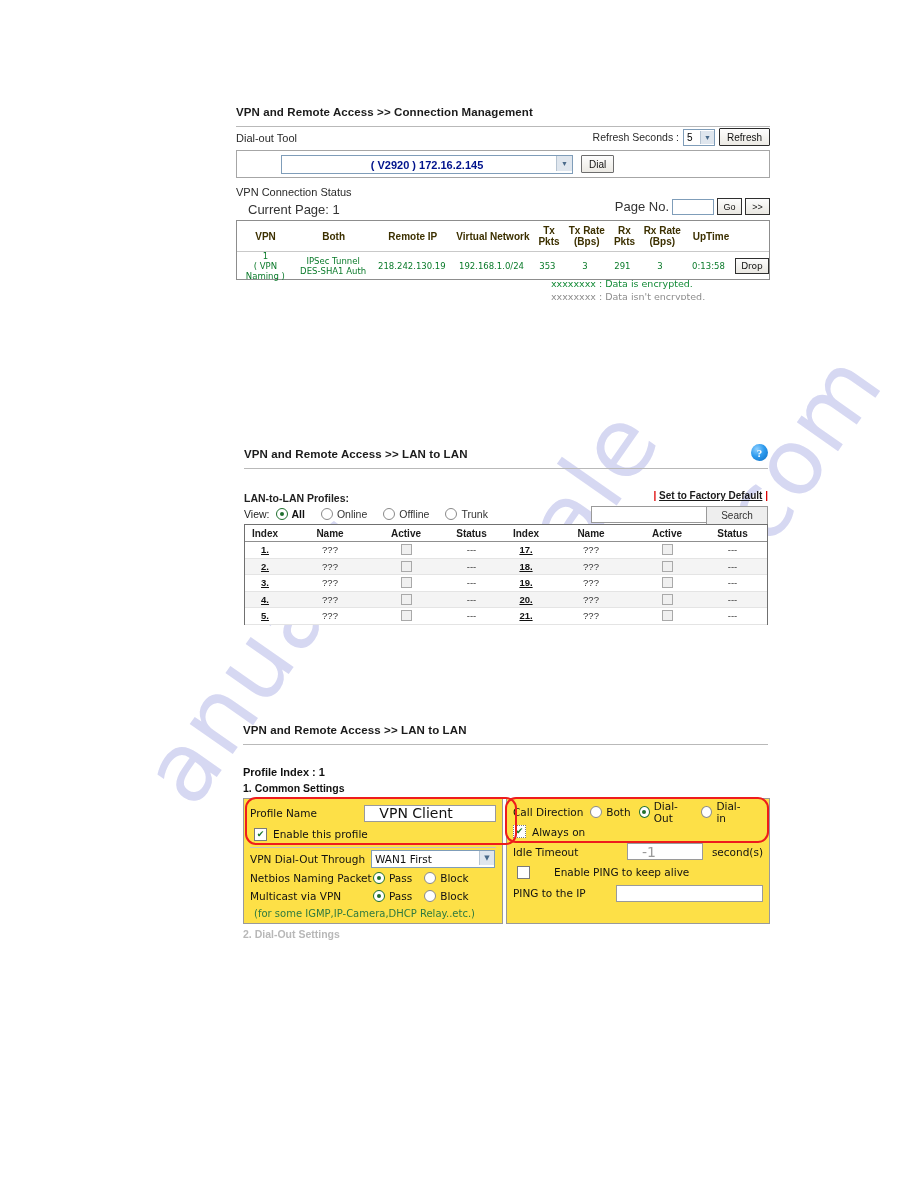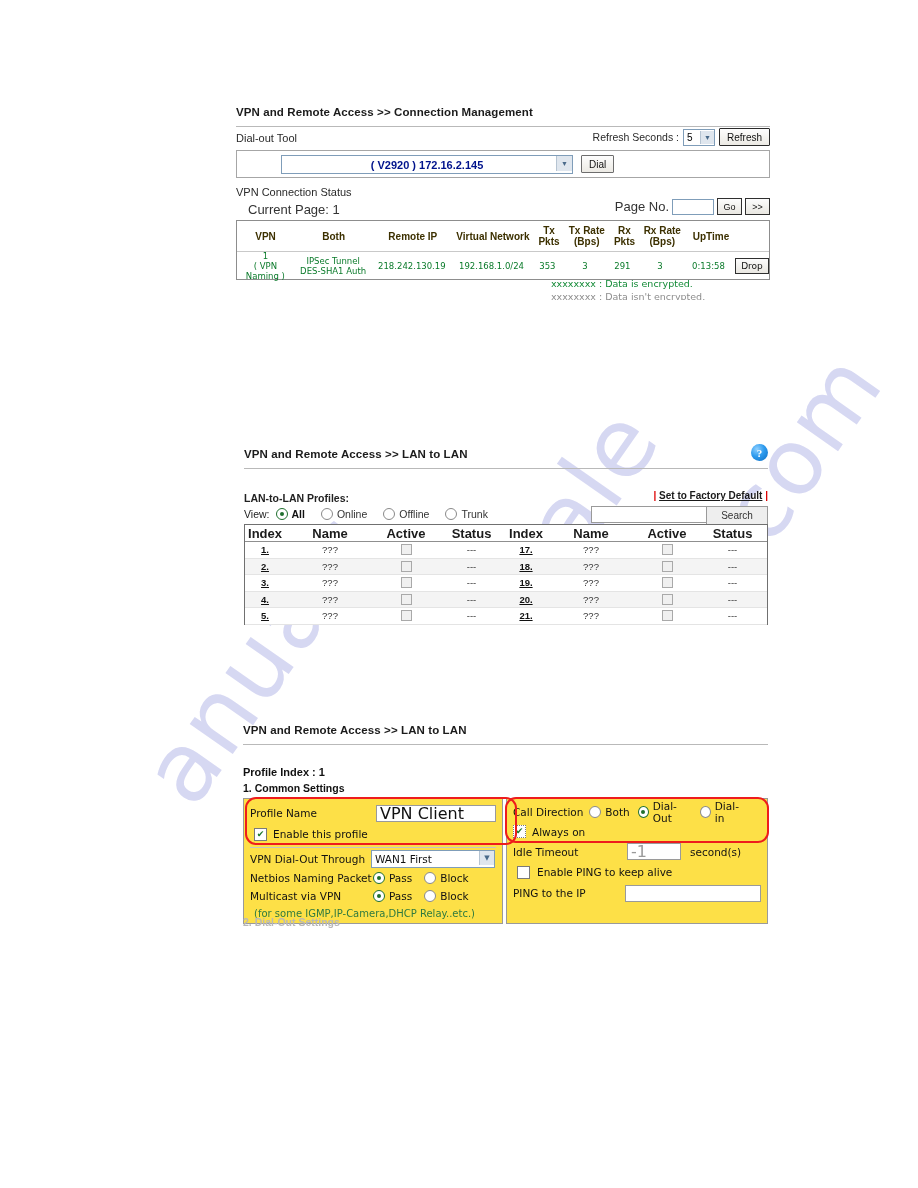--- a/index.html
+++ b/index.html
@@ -188,21 +188,21 @@
   #ltable{
     position:absolute;left:0;top:76px;width:522px;
     border:1px solid #707070;border-bottom:none;background:#fff;
     overflow:hidden;height:100px;
   }
   #ltable .hr{
     display:flex;height:16px;align-items:center;
     border-bottom:1px solid #8f8f8f;background:#fff;
   }
   #ltable .hr div{
-    font-size:13px;font-weight:bold;color:#1b1b1b;text-align:center;
+    font-size:10px;font-weight:bold;color:#1b1b1b;text-align:center;
   }
   #ltable .rr{display:flex;height:15.5px;align-items:center;border-bottom:1px solid #e4e4e4;}
   #ltable .rr.alt{background:#f4f4f4;}
   #ltable .rr div{font-size:9.5px;text-align:center;color:#333;}
   .k-idx{width:40px;}
   .k-name{width:90px;}
   .k-act{width:62px;display:flex;justify-content:center;align-items:center;}
   .k-sta{width:69px;}
   .idxlink{color:#111;font-weight:bold;text-decoration:underline;font-size:9.5px;}
   .chk{
@@ -216,21 +216,21 @@
   #pidx{position:absolute;left:0;top:42px;font-size:11px;font-weight:bold;color:#111;}
   #common{position:absolute;left:0;top:58px;font-size:10.5px;font-weight:bold;color:#111;}
   #grid{position:absolute;left:0;top:74px;width:525px;height:126px;display:flex;}
   .col{border:1px solid #9a9a9a;background:#fde047;position:relative;}
   .colL{width:258px;}
   .colR{width:262px;margin-left:3px;}
   .frow{display:flex;align-items:center;height:19px;padding:0 6px;}
   .flabel{font-size:10.5px;color:#111;font-family:"DejaVu Sans", sans-serif;}
   .fin{
     height:15px;border:1px solid #9a9a9a;background:#fff;
-    font-size:16px;color:#111;padding:0 3px;display:flex;align-items:center;
+    font-size:14px;color:#111;padding:0 14px;display:flex;align-items:center;
     font-family:"DejaVu Sans", sans-serif;
   }
   .fin.gray{color:#9a9a9a;}
   .chk2{
     width:11px;height:11px;border:1px solid #7a7a7a;background:#fff;
     display:inline-flex;align-items:center;justify-content:center;
     font-size:9px;color:#1f7a2e;line-height:1;
   }
   .chk2.empty{background:#fff;}
   .sel-wide{
@@ -245,21 +245,21 @@
   }
   .hint{font-size:10px;color:#2f7a3f;font-family:"DejaVu Sans", sans-serif;}
   .divline{height:1px;background:#c4c4c4;margin:3px 6px 0 6px;}
   .hl{
     position:absolute;border:2.5px solid #ee1c1c;border-radius:11px;
     z-index:5;pointer-events:none;
   }
   #hlL{left:245px;top:797px;width:268px;height:44px;}
   #hlR{left:505px;top:797px;width:260px;height:42px;}
   #dialout2{
-    position:absolute;left:0;top:192px;font-size:10.5px;font-weight:bold;color:#b8b8b8;
+    position:absolute;left:0;top:204px;font-size:10.5px;font-weight:bold;color:#b8b8b8;
   }
 </style>
 </head>
 <body>
 
 <div class="page">
 
   <div class="watermark">
     <div class="wm-text wm1">anuals</div>
     <div class="wm-text wm2">vale</div>
@@ -575,21 +575,21 @@
         </div>
 
         <div class="frow" style="height:21px;">
           <span class="flabel" style="width:114px;">Idle Timeout</span>
           <span class="fin gray" style="width:46px;">-1</span>
           <span class="flabel" style="margin-left:9px;">second(s)</span>
         </div>
 
         <div class="frow" style="height:20px;">
           <span class="chk2 empty" style="margin-left:4px;"></span>
-          <span class="flabel" style="margin-left:7px;">Enable PING to keep alive</span>
+          <span class="flabel" style="margin-left:24px;">Enable PING to keep alive</span>
         </div>
 
         <div class="frow" style="height:22px;">
           <span class="flabel" style="width:112px;">PING to the IP</span>
           <span class="fin" style="width:128px;" title=""></span>
         </div>
       </div>
     </div>
 
     <div id="dialout2">2. Dial-Out Settings</div>

